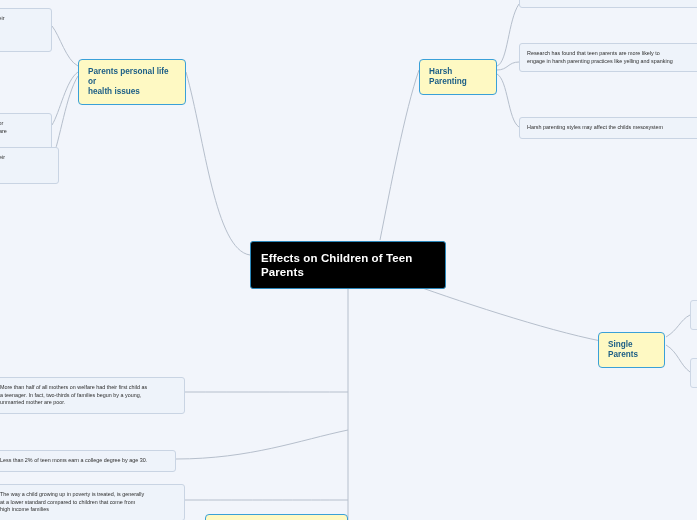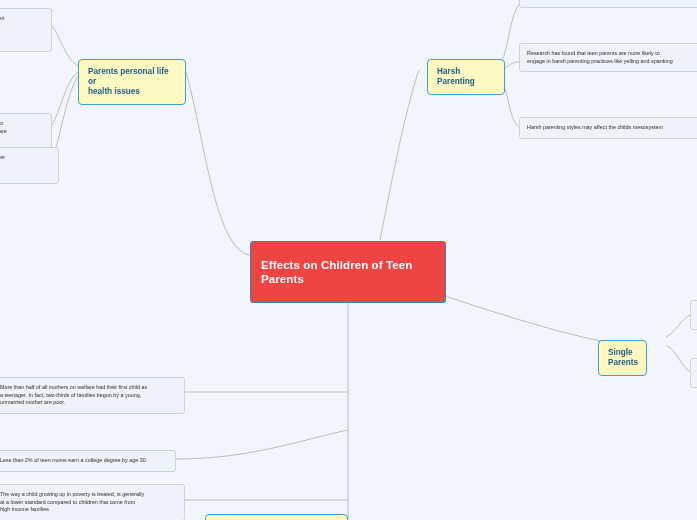--- a/index.html
+++ b/index.html
@@ -27,28 +27,28 @@
     width: 697px;
     height: 520px;
     pointer-events: none;
   }
   .node {
     position: absolute;
     box-sizing: border-box;
   }
   
   .node-root {
-    background: #ef4444;
+    background: #000000;
     border: 1px solid #2b87ba;
     border-radius: 3px;
     color: #ffffff;
     font-weight: bold;
     font-size: 11.5px;
     line-height: 14px;
-    padding: 16px 10px;
+    padding: 9px 10px;
     letter-spacing: 0.1px;
   }
   
   .node-topic {
     background: #fef9c3;
     border: 1.5px solid #3aa0d8;
     border-radius: 4px;
     color: #1c5e86;
     font-weight: bold;
     font-size: 8.2px;
@@ -111,25 +111,25 @@
   <div class="node node-root" style="left:250px; top:241px; width:196px;">
     <span class="root-text">Effects on Children of Teen
 Parents</span>
   </div>
 
   <div class="node node-topic" style="left:78px; top:59px; width:108px;">
     <span class="topic-text">Parents personal life or
 health issues</span>
   </div>
 
-  <div class="node node-topic" style="left:419px; top:59px; width:78px;margin-left:8px;">
+  <div class="node node-topic" style="left:419px; top:59px; width:78px;">
     <span class="topic-text">Harsh Parenting</span>
   </div>
 
-  <div class="node node-topic" style="left:598px; top:340px; width:49px;">
+  <div class="node node-topic" style="left:598px; top:332px; width:67px;">
     <span class="topic-text">Single Parents</span>
   </div>
 
   <div class="node node-note" style="left:519px; top:-14px; width:185px;">
     <span class="note-text">resent them</span>
   </div>
 
   <div class="node node-note" style="left:519px; top:43px; width:185px;">
     <span class="note-text">Research has found that teen parents are more likely to
 engage in harsh parenting practices like yelling and spanking</span>

